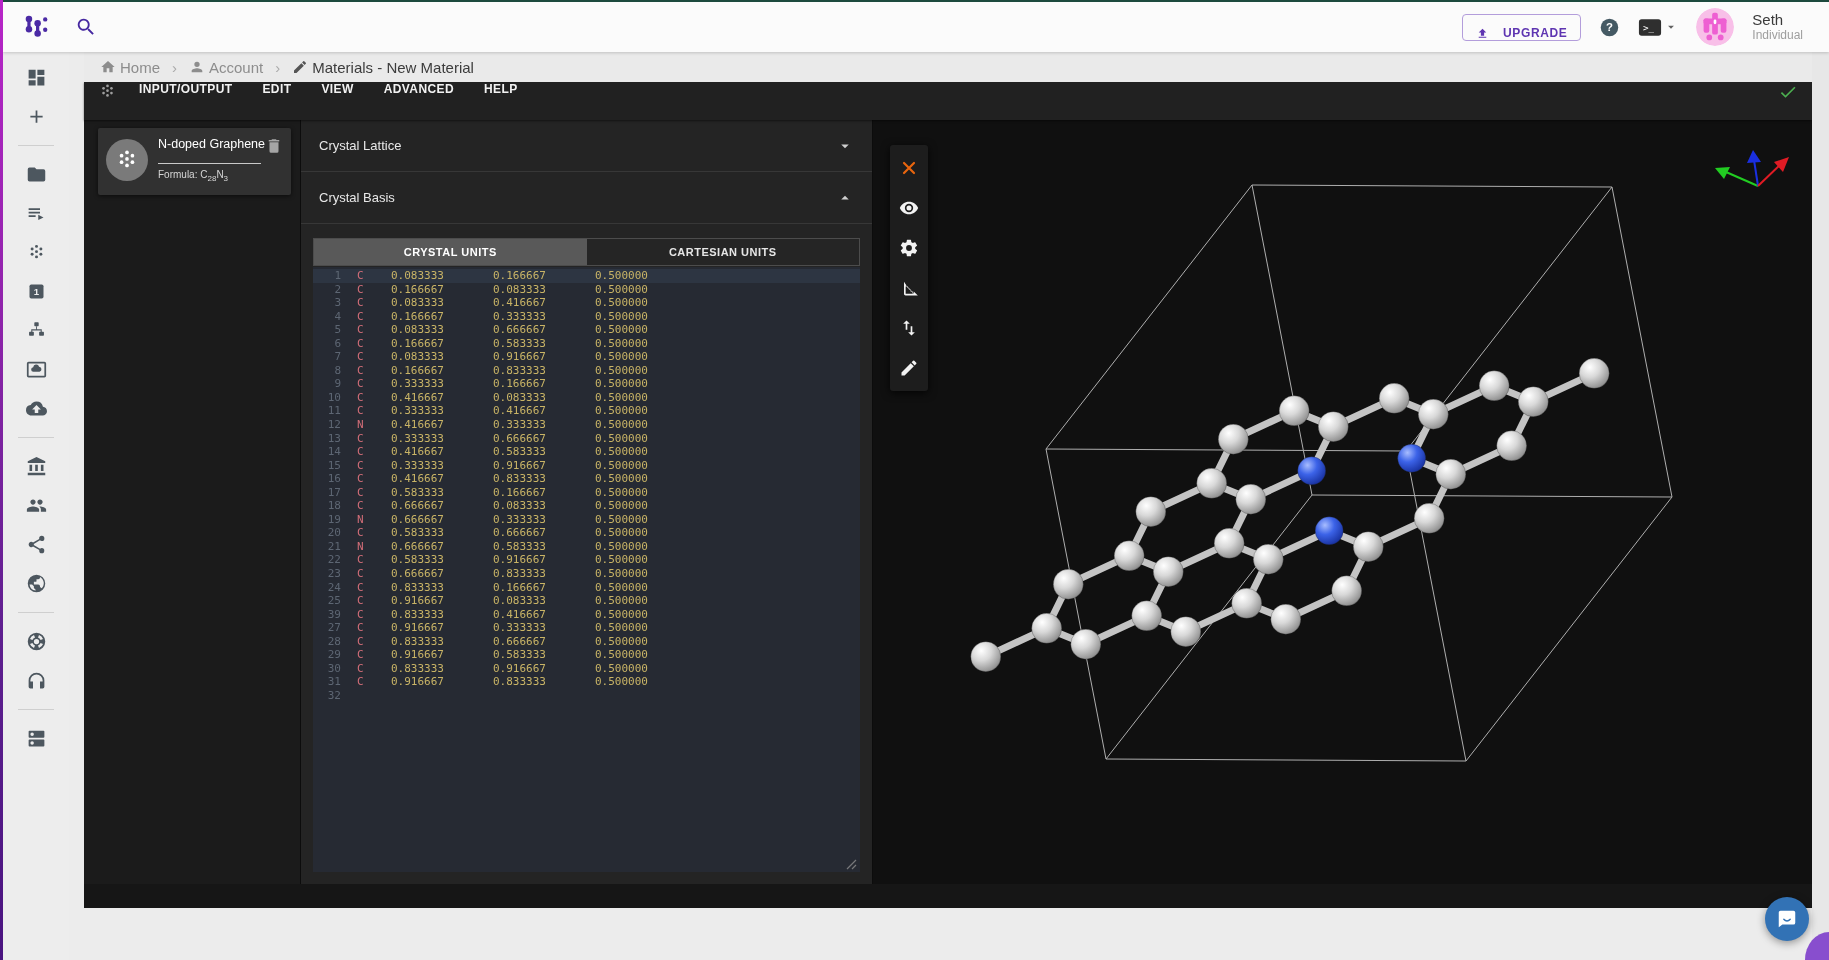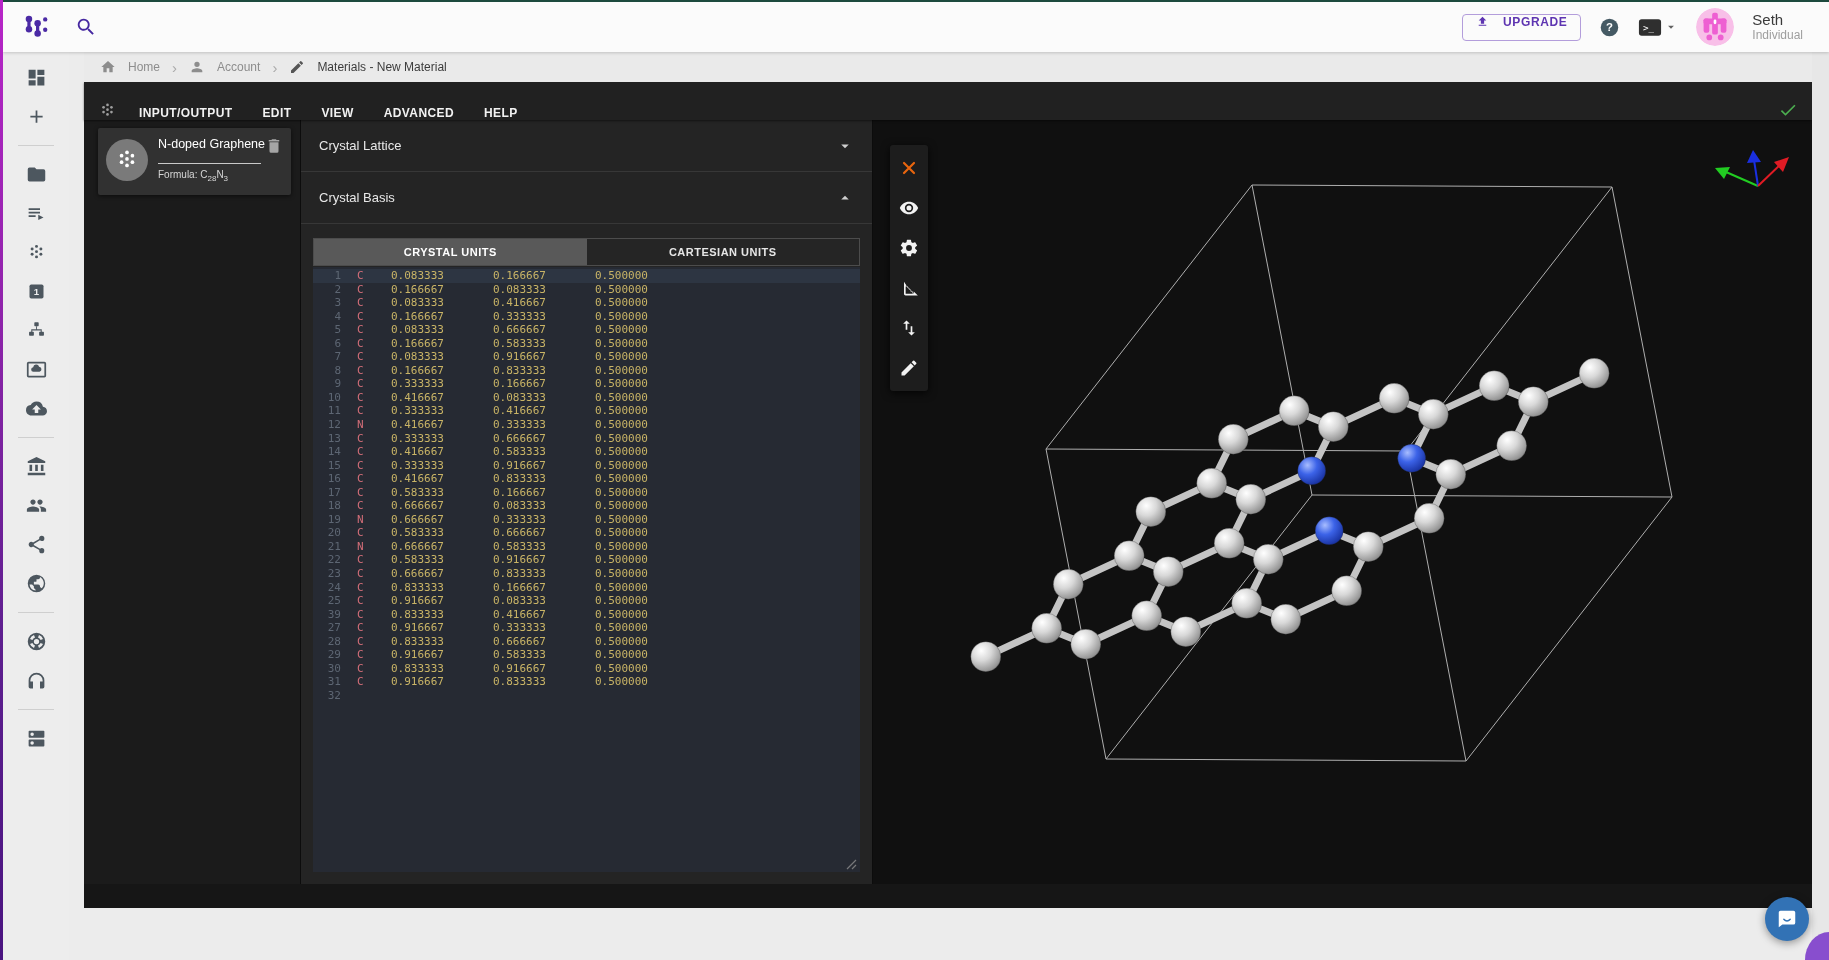--- a/index.html
+++ b/index.html
@@ -10,50 +10,50 @@
   .top-line{position:absolute;left:0;top:0;width:1829px;height:2px;background:#1d4a3e;z-index:9}
   .left-line{position:absolute;left:0;top:0;width:3px;height:960px;z-index:9;
     background:linear-gradient(#b825c8,#8e24aa,#5e1f8f,#4a1480)}
 
   
   .topbar{position:absolute;left:3px;top:2px;right:0;height:50px;background:#fbfbfb;
     box-shadow:0 1px 3px rgba(0,0,0,.18);display:flex;align-items:center;z-index:6}
   .logo{margin-left:20px;width:26px;height:26px;cursor:pointer}
   .search{margin-left:26px;width:22px;height:22px;color:#4527a0;cursor:pointer}
   .topbar-right{margin-left:auto;display:flex;align-items:center;gap:18px;padding-right:26px}
-  .upgrade-btn{display:flex;align-items:flex-start;gap:14px;height:27px;padding:0 13px;border:1px solid #b39ddb;
+  .upgrade-btn{display:flex;align-items:flex-end;gap:14px;height:27px;padding:0 13px;border:1px solid #b39ddb;
     border-radius:4px;background:transparent;color:#5e35b1;font-size:12px;font-weight:700;
     letter-spacing:.6px;cursor:pointer;font-family:"Liberation Sans",sans-serif}
   .help-ic{width:21px;height:21px;cursor:pointer}
   .term-wrap{display:flex;align-items:center;gap:2px;cursor:pointer}
   .caret{width:14px;height:14px;color:#616161}
   .avatar{width:38px;height:38px;border-radius:50%;overflow:hidden;cursor:pointer;flex:none}
   .user-col{line-height:1.15}
   .user-name{font-size:15px;color:#3a3a3a}
   .user-plan{font-size:12px;color:#9e9e9e}
 
   
   .crumbbar{position:absolute;left:84px;top:52px;right:0;height:30px;background:#eaeaea;
     display:flex;align-items:center;gap:12px;padding-left:16px;z-index:4}
-  .crumb{display:flex;align-items:center;gap:12px;font-size:12px;color:#8d8d8d;cursor:pointer}
+  .crumb{display:flex;align-items:center;gap:4px;font-size:15px;color:#8d8d8d;cursor:pointer}
   .crumb.current{color:#3c3c3c;cursor:default}
   .crumb .ci{width:16px;height:16px;color:#8d8d8d}
   .crumb.current .ci{color:#555}
   .crumb-sep{color:#aaa;font-size:15px}
 
   
   .sidebar{position:absolute;left:3px;top:52px;width:66px;bottom:0;background:#ededed;
     display:flex;flex-direction:column;align-items:center;padding-top:6px;z-index:3}
   .sb-item{width:46px;height:39px;display:flex;align-items:center;justify-content:center;cursor:pointer;border-radius:4px}
   .sb-item .ic{width:21px;height:21px;color:#3c4750;opacity:.9}
   .sb-div{width:36px;border-top:1px solid #cfcfcf;margin:9px 0}
 
   
   .workspace{position:absolute;left:84px;top:82px;width:1728px;height:826px;background:#161616;z-index:2}
-  .menubar{height:38px;background:#212121;display:flex;align-items:flex-end;padding-left:14px;
+  .menubar{height:38px;background:#212121;display:flex;align-items:flex-start;padding-left:14px;
     box-shadow:0 1px 2px rgba(0,0,0,.5);position:relative;z-index:2}
   .menubar .mb-ic{width:19px;height:19px;color:#9e9e9e;margin-right:22px}
   .menu-item{color:#f2f2f2;font-size:12px;font-weight:700;letter-spacing:.4px;margin-right:30px;cursor:pointer}
   .mb-check{margin-left:auto;margin-right:14px;width:20px;height:20px;color:#4caf50;cursor:pointer}
 
   .panels{display:flex;height:764px}
   .left-panel{width:217px;background:#1b1b1b;border-right:1px solid #0c0c0c}
   .mat-card{margin:8px 9px 0 14px;height:67px;background:#313131;border-radius:2px;
     box-shadow:0 1px 4px rgba(0,0,0,.6);display:flex;padding:9px 8px;cursor:pointer}
   .mat-avatar{width:42px;height:42px;border-radius:50%;background:#7a7a7a;flex:none;

